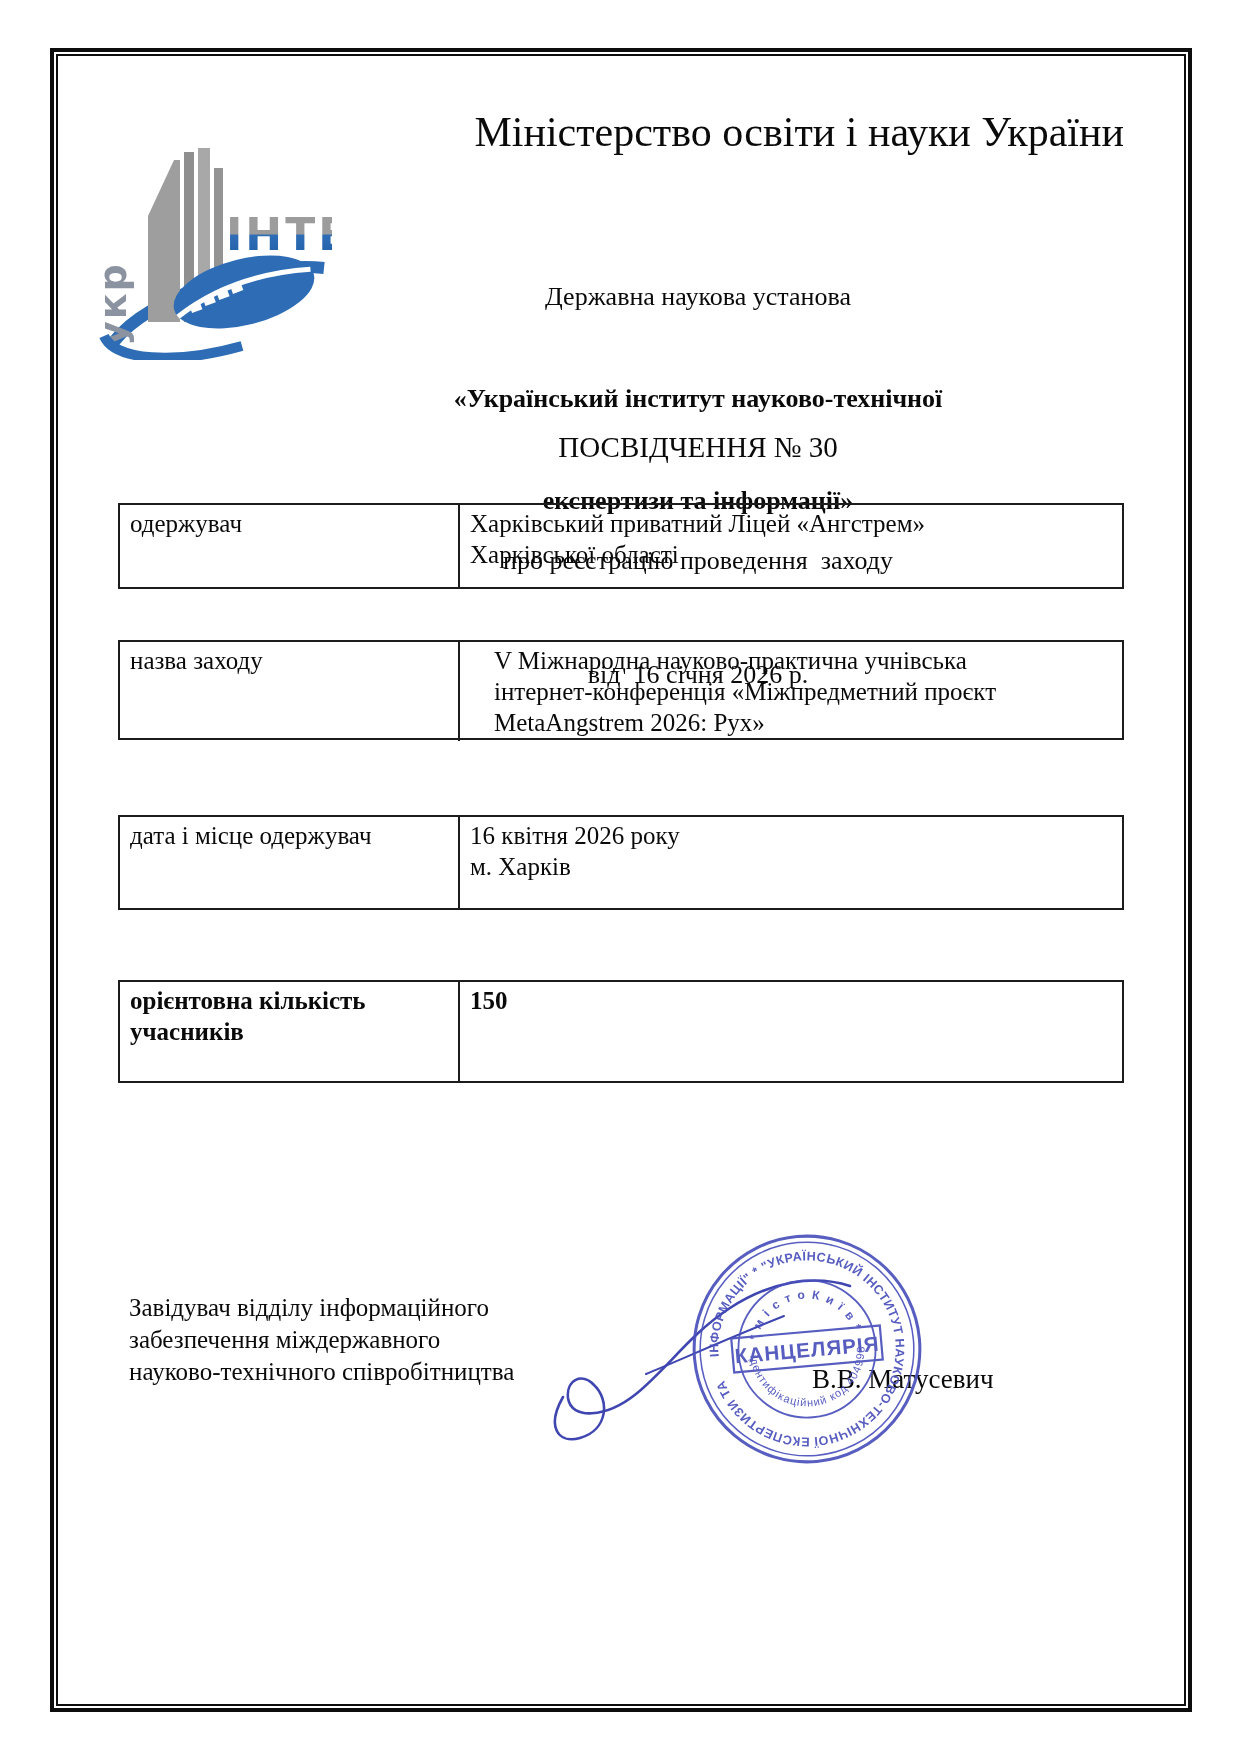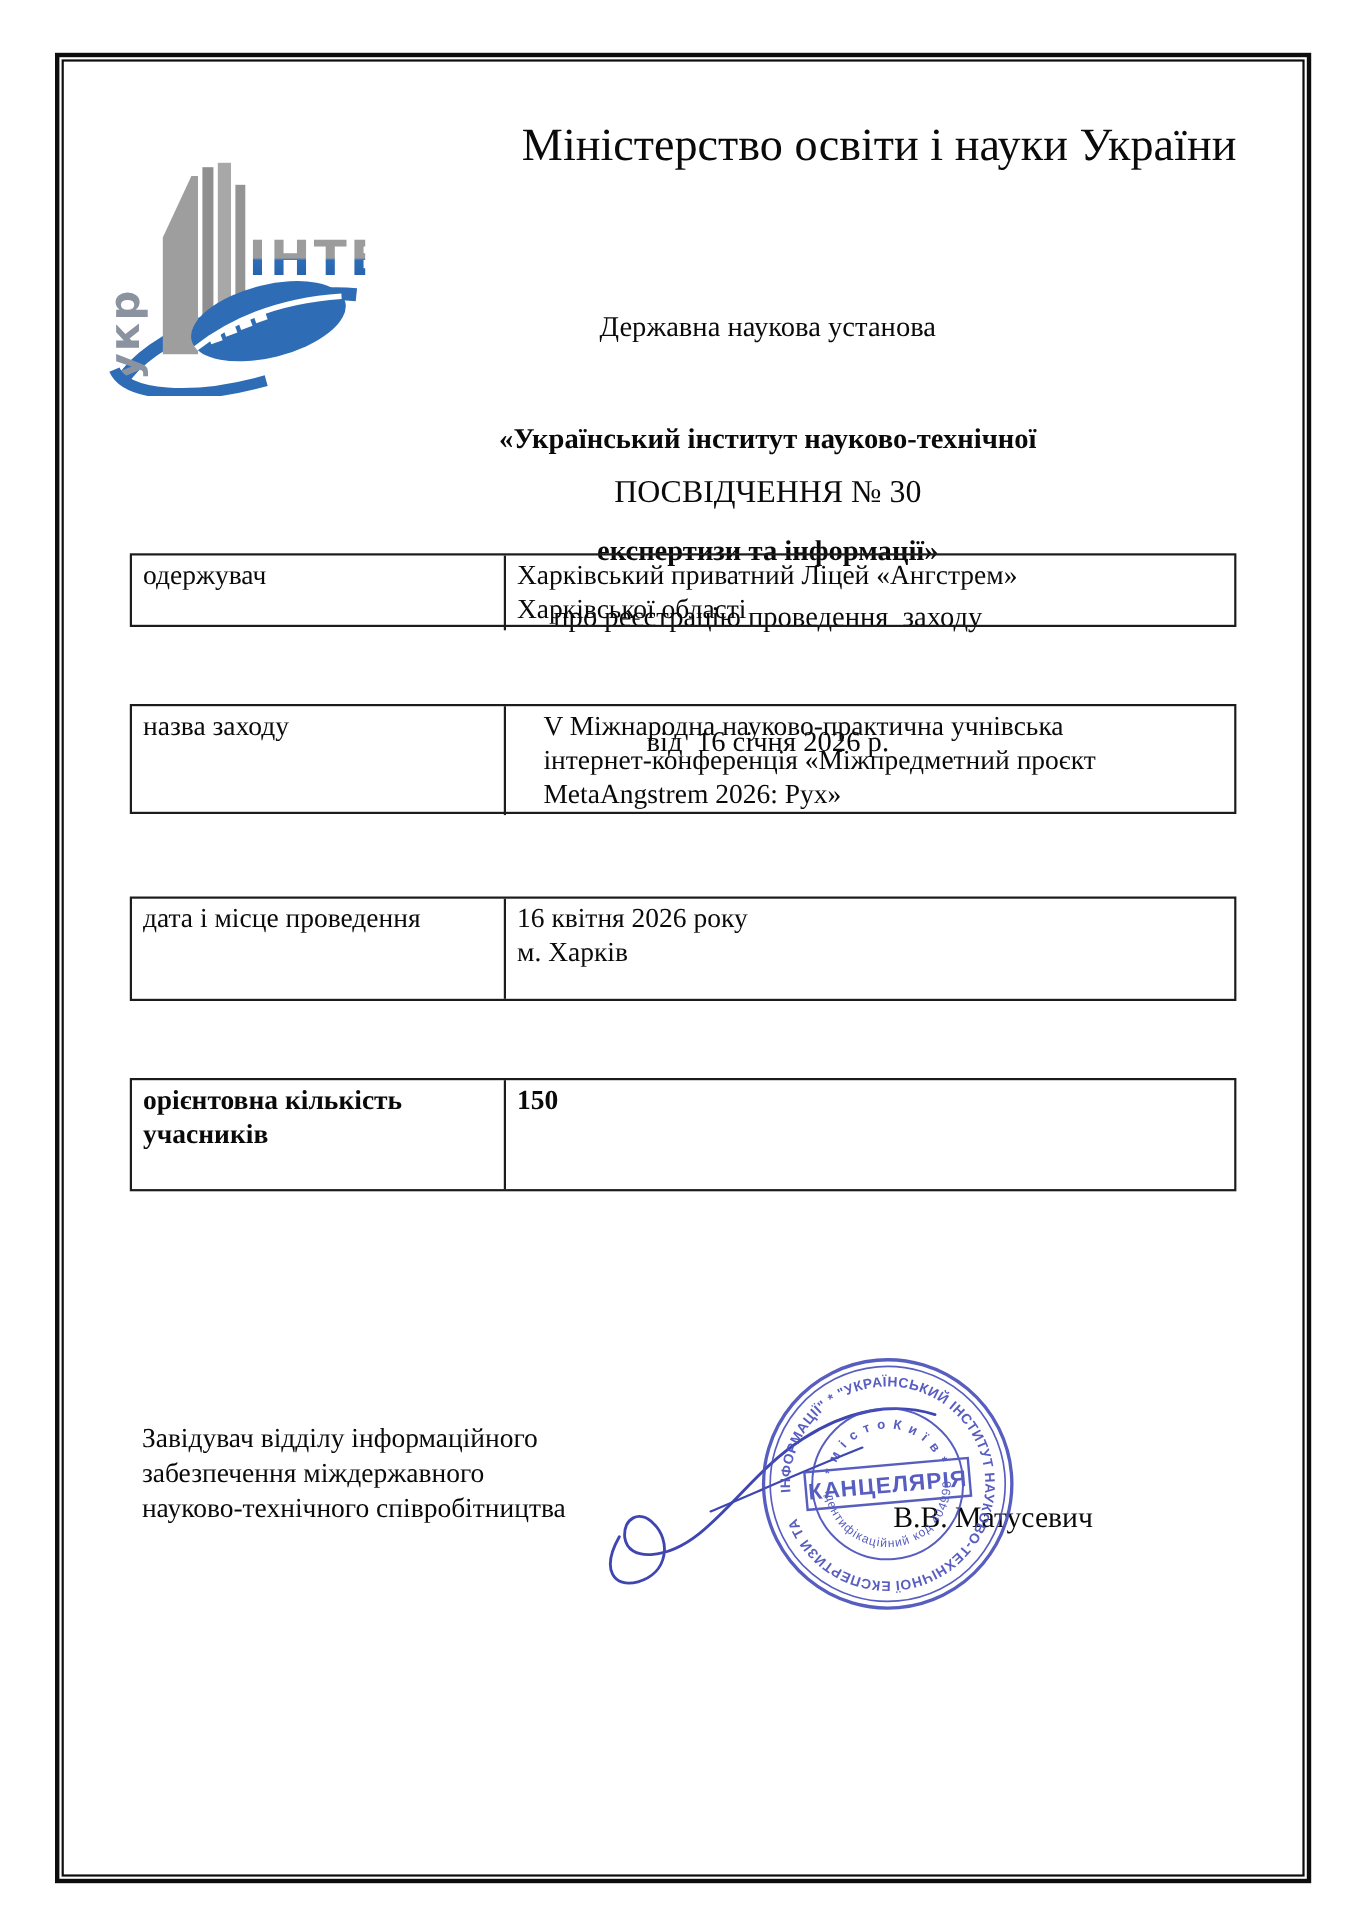--- a/index.html
+++ b/index.html
@@ -19,21 +19,21 @@
   .org-block .b{font-weight:bold;}
   .cert-block{position:absolute;left:330px;top:352px;width:736px;
     text-align:center;font-weight:normal;white-space:pre-wrap;line-height:38px;}
   .cert-title{font-size:29px;}
   .cert-line{font-size:26px;}
   .field-row{position:absolute;left:118px;width:1006px;
     border:2px solid #1c1c1c;display:grid;grid-template-columns:340px 1fr;
     box-sizing:border-box;font-size:25px;line-height:31px;background:transparent;}
   .field-row .cell{padding:3px 10px;white-space:pre-line;}
   .field-row .cell.label{border-right:2px solid #1c1c1c;}
-  .row-1{top:503px;height:67px;}
+  .row-1{top:503px;height:86px;}
   .row-2{top:640px;height:100px;}
   .row-2 .cell.value{padding-left:34px;}
   .row-3{top:815px;height:95px;}
   .row-4{top:980px;height:103px;font-weight:bold;}
   .sig-role{position:absolute;left:129px;top:1292px;width:560px;
     font-size:25px;line-height:32px;white-space:pre-line;}
   .sig-name{position:absolute;left:812px;top:1364px;font-size:27px;}
   .stamp-wrap{position:absolute;left:676px;top:1218px;width:262px;height:262px;
     transform:rotate(-5deg);opacity:.92;}
   .scribble-wrap{position:absolute;left:528px;top:1222px;width:370px;height:235px;}
@@ -102,21 +102,21 @@
   <div class="cell value">Харківський приватний Ліцей «Ангстрем»
 Харківської області</div>
 </div>
 <div class="field-row row-2">
   <div class="cell label">назва заходу</div>
   <div class="cell value">V Міжнародна науково-практична учнівська
 інтернет-конференція «Міжпредметний проєкт
 MetaAngstrem 2026: Рух»</div>
 </div>
 <div class="field-row row-3">
-  <div class="cell label">дата і місце проведення</div>
+  <div class="cell label">дата і місце одержувач</div>
   <div class="cell value">16 квітня 2026 року
 м. Харків</div>
 </div>
 <div class="field-row row-4">
   <div class="cell label">орієнтовна кількість
 учасників</div>
   <div class="cell value">150</div>
 </div>
 
 <div class="sig-role">Завідувач відділу інформаційного

